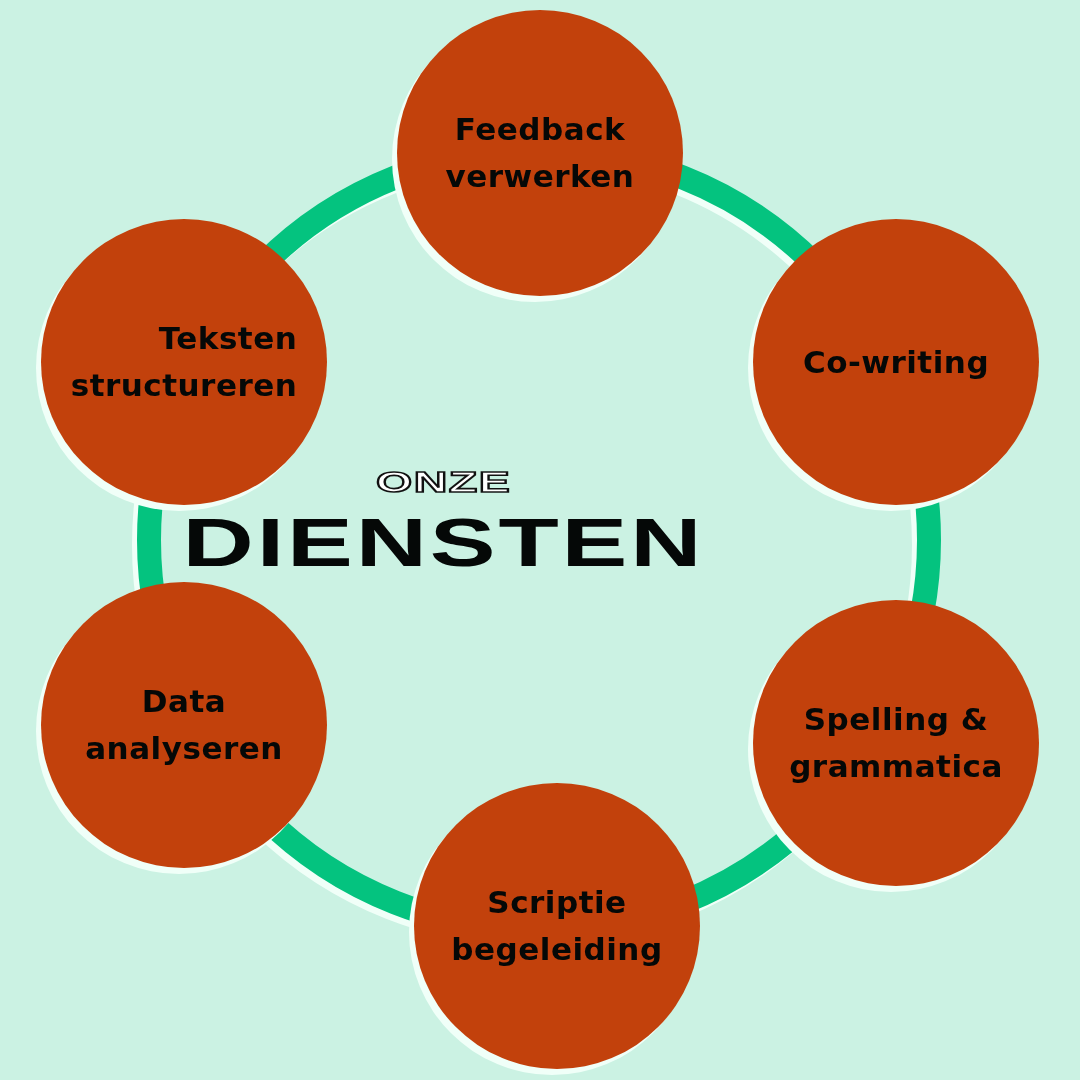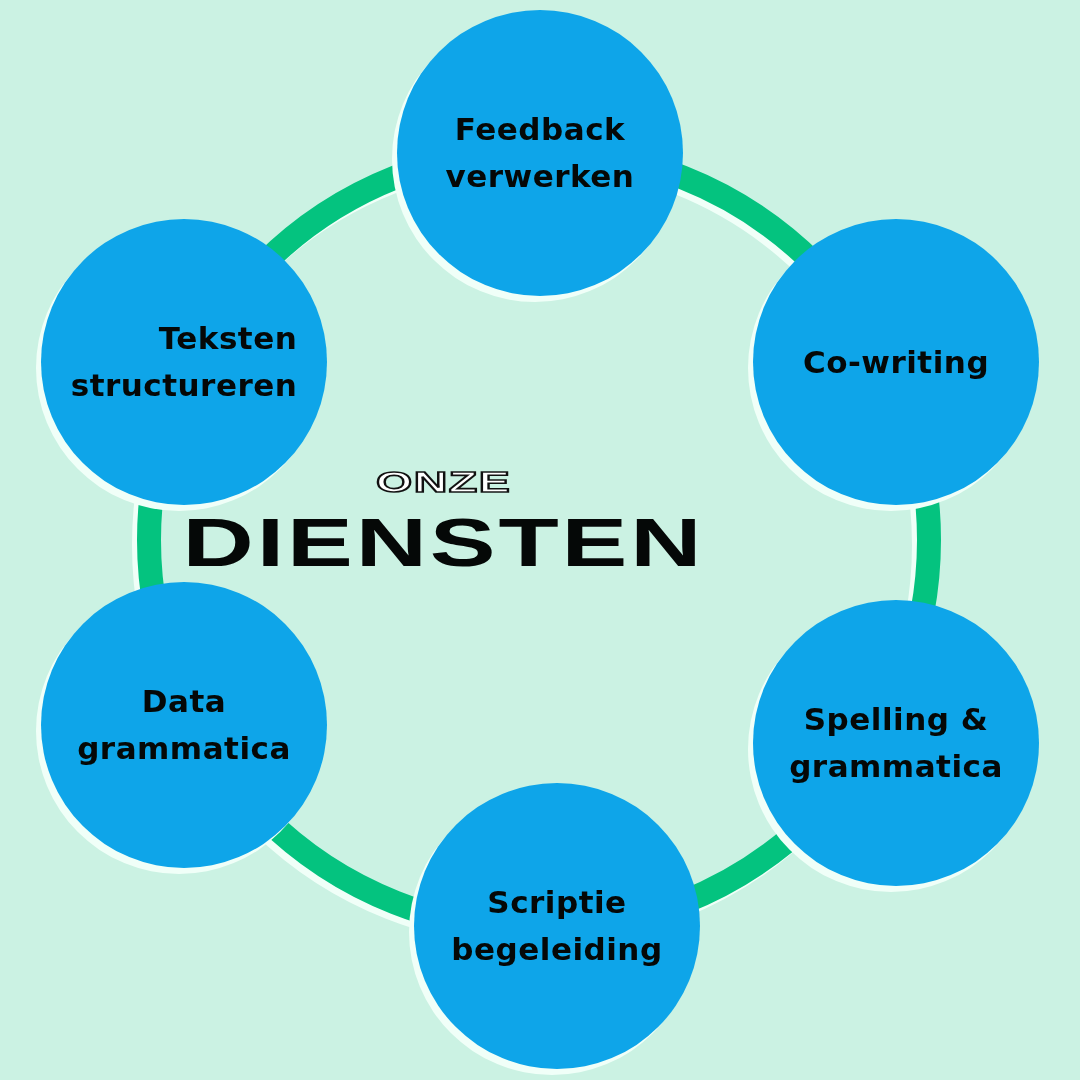--- a/index.html
+++ b/index.html
@@ -7,21 +7,21 @@
     width: 1080px; height: 1080px;
     background: #CBF2E3;
     position: relative; overflow: hidden;
     font-family: "DejaVu Sans", sans-serif;
   }
   svg.ring { position: absolute; left: 0; top: 0; }
   .node {
     position: absolute;
     width: 286px; height: 286px;
     border-radius: 50%;
-    background: #0ea5e9;
+    background: #c2410c;
     box-shadow: -5px 6px 0 0 #F0FFF8;
     display: flex; align-items: center; justify-content: center;
     text-align: center;
     color: #050807;
     font-weight: bold;
     font-size: 31px;
     line-height: 47px;
     letter-spacing: 0.5px;
     cursor: pointer;
   }
@@ -76,21 +76,21 @@
 grammatica</span>
 </div>
 
 <div class="node" style="left:414px; top:783px;">
   <span class="label">Scriptie
 begeleiding</span>
 </div>
 
 <div class="node" style="left:41px; top:582px;">
   <span class="label">Data
-grammatica</span>
+analyseren</span>
 </div>
 
 <div class="node" style="left:41px; top:219px;text-align:right;">
   <span class="label">Teksten
 structureren</span>
 </div>
 
 <div class="title-wrap">
   <span class="onze">ONZE</span>
   <span class="diensten">DIENSTEN</span>

